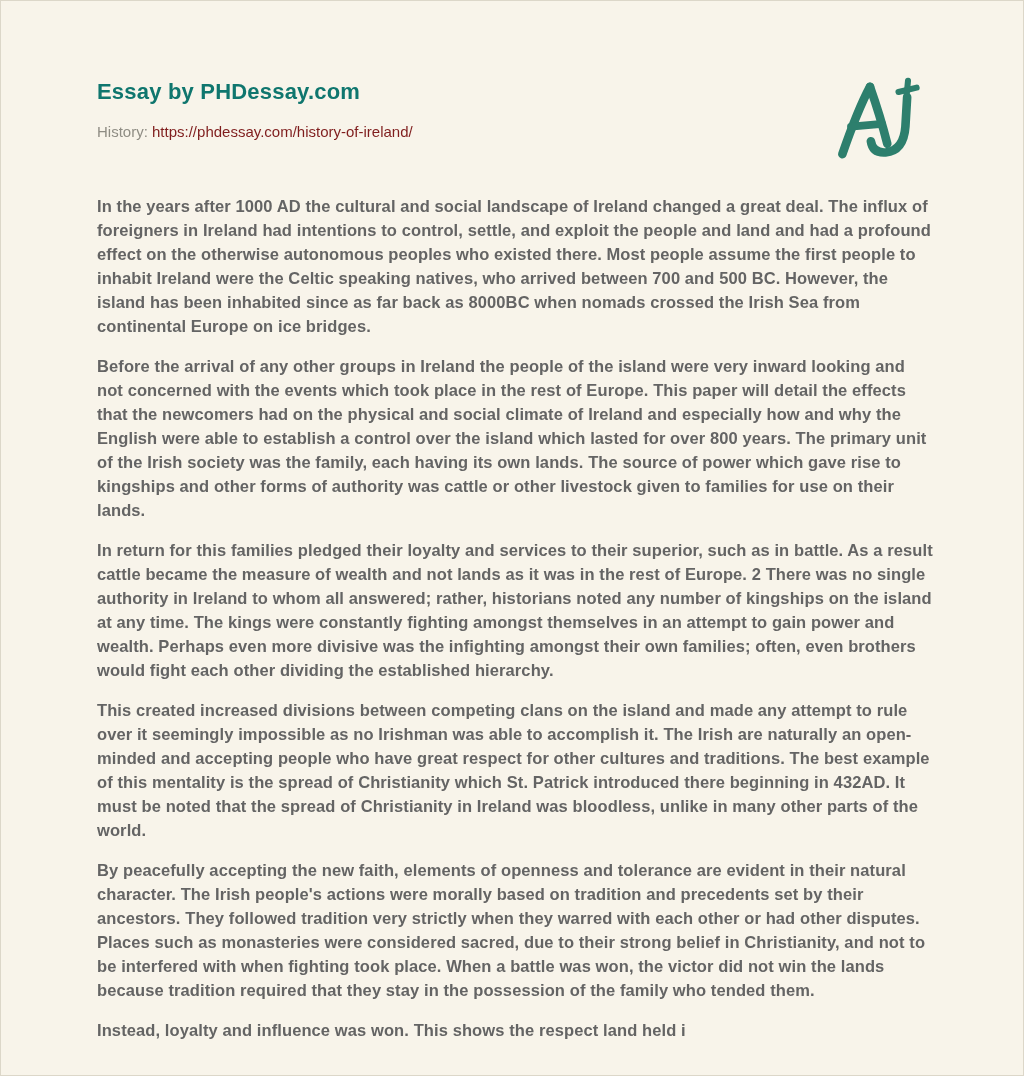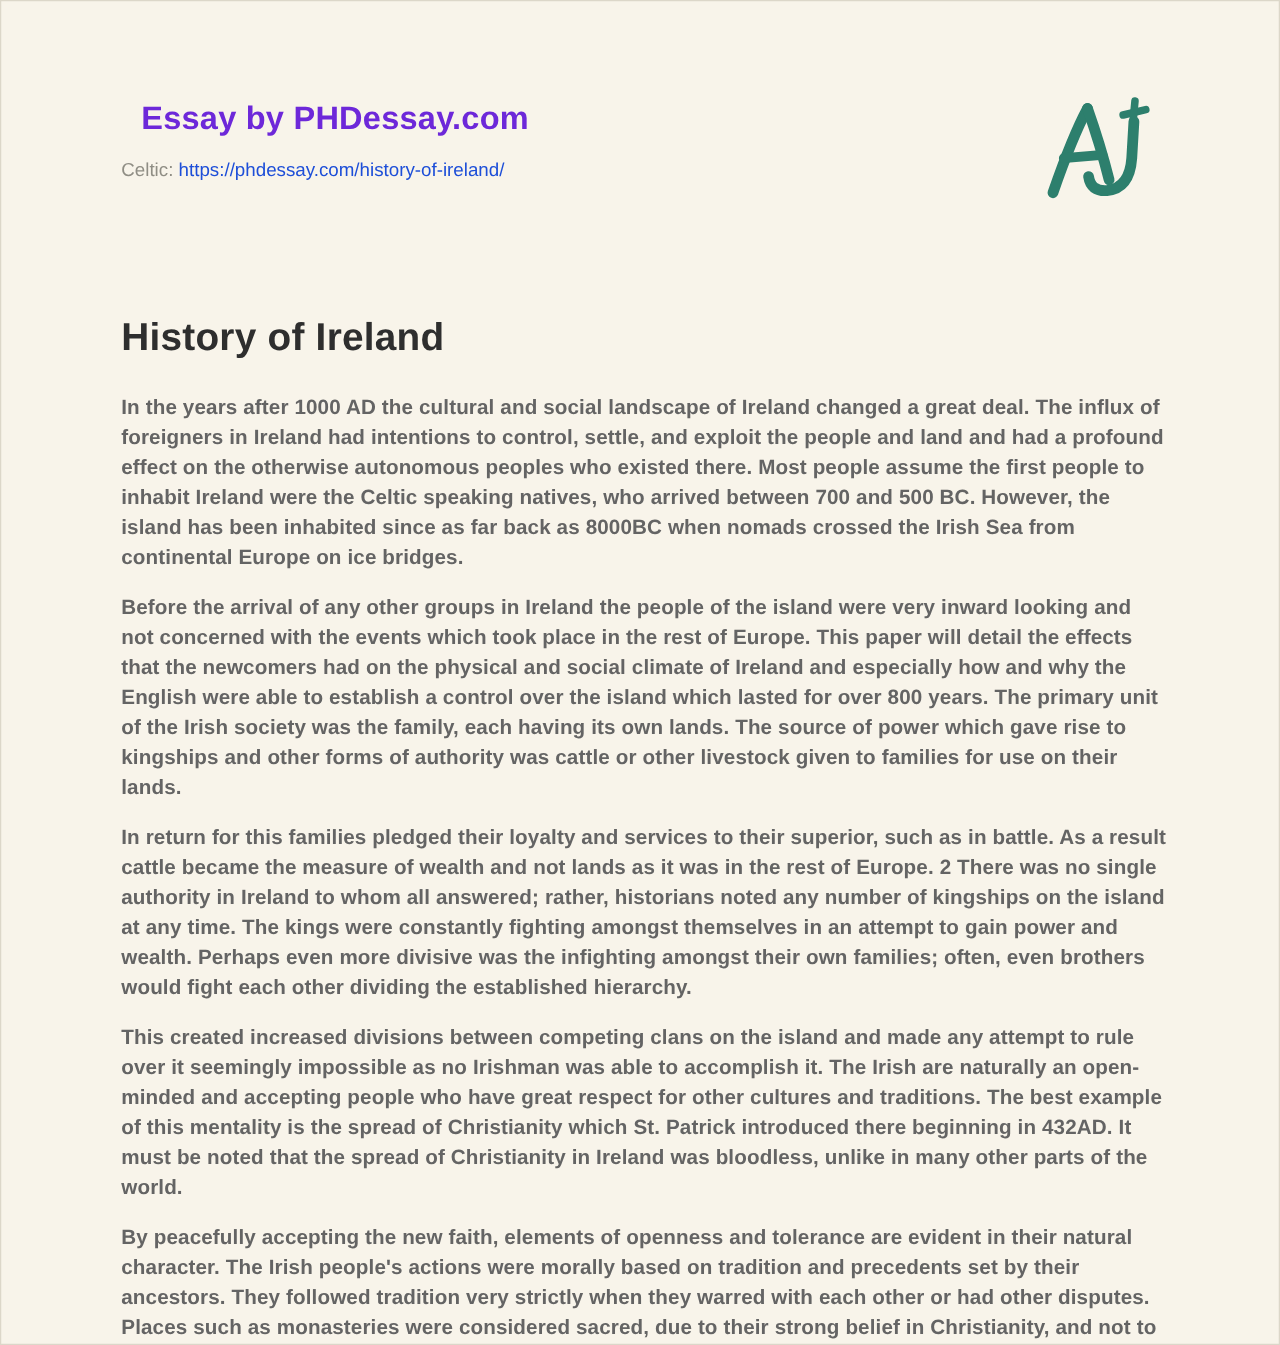--- a/index.html
+++ b/index.html
@@ -14,33 +14,32 @@
   }
   .page {
     padding: 78px 96px 0 96px;
   }
   .header {
     display: flex;
     justify-content: space-between;
     align-items: flex-start;
   }
   .byline {
-    font-size: 26px;
+    font-size: 22px;
     font-weight: 700;
-    color: #6d28d9;
+    color: #0f766e;
     letter-spacing: 0.2px;
-    margin-left: 16px;
   }
   .source-line {
     margin-top: 18px;
     font-size: 15px;
     color: #8f8d84;
   }
   .source-url {
-    color: #1d4ed8;
+    color: #7f1d1d;
     text-decoration: none;
     cursor: pointer;
     text-align: right;
   }
   .logo {
     width: 95px;
     height: 95px;
     margin-top: -6px;
     flex: 0 0 auto;
   }
@@ -67,40 +66,39 @@
 </style>
 </head>
 <body>
 
 <div class="page">
 
   <div class="header">
     <div class="header-left">
       <div class="byline">Essay by PHDessay.com</div>
       <div class="source-line">
-        <span class="source-label">Celtic:</span>
+        <span class="source-label">History:</span>
         <a class="source-url">https://phdessay.com/history-of-ireland/</a>
       </div>
     </div>
 
     <div class="logo">
       <svg viewBox="0 0 110 110" xmlns="http://www.w3.org/2000/svg" aria-hidden="true">
         <g fill="none" stroke="#2d7f6d" stroke-linecap="round">
           <path d="M12 94 Q30 42 44 16" stroke-width="10"></path>
           <path d="M44 16 Q56 50 64 82" stroke-width="10"></path>
           <path d="M22 62 L58 59" stroke-width="9"></path>
           <path d="M87 28 L85 62 Q83 90 62 92 Q47 93 45 79" stroke-width="10"></path>
           <path d="M77 22 L98 17" stroke-width="7"></path>
           <path d="M88 9 L86 30" stroke-width="7"></path>
         </g>
       </svg>
     </div>
   </div>
 
-  <h1 class="title">History of Ireland</h1>
 
   <div class="article">
     <p>In the years after 1000 AD the cultural and social landscape of Ireland changed a great deal. The influx of foreigners in Ireland had intentions to control, settle, and exploit the people and land and had a profound effect on the otherwise autonomous peoples who existed there. Most people assume the first people to inhabit Ireland were the Celtic speaking natives, who arrived between 700 and 500 BC. However, the island has been inhabited since as far back as 8000BC when nomads crossed the Irish Sea from continental Europe on ice bridges.</p>
     <p>Before the arrival of any other groups in Ireland the people of the island were very inward looking and not concerned with the events which took place in the rest of Europe. This paper will detail the effects that the newcomers had on the physical and social climate of Ireland and especially how and why the English were able to establish a control over the island which lasted for over 800 years. The primary unit of the Irish society was the family, each having its own lands. The source of power which gave rise to kingships and other forms of authority was cattle or other livestock given to families for use on their lands.</p>
     <p>In return for this families pledged their loyalty and services to their superior, such as in battle. As a result cattle became the measure of wealth and not lands as it was in the rest of Europe. 2 There was no single authority in Ireland to whom all answered; rather, historians noted any number of kingships on the island at any time. The kings were constantly fighting amongst themselves in an attempt to gain power and wealth. Perhaps even more divisive was the infighting amongst their own families; often, even brothers would fight each other dividing the established hierarchy.</p>
     <p>This created increased divisions between competing clans on the island and made any attempt to rule over it seemingly impossible as no Irishman was able to accomplish it. The Irish are naturally an open-minded and accepting people who have great respect for other cultures and traditions. The best example of this mentality is the spread of Christianity which St. Patrick introduced there beginning in 432AD. It must be noted that the spread of Christianity in Ireland was bloodless, unlike in many other parts of the world.</p>
     <p>By peacefully accepting the new faith, elements of openness and tolerance are evident in their natural character. The Irish people's actions were morally based on tradition and precedents set by their ancestors. They followed tradition very strictly when they warred with each other or had other disputes. Places such as monasteries were considered sacred, due to their strong belief in Christianity, and not to be interfered with when fighting took place. When a battle was won, the victor did not win the lands because tradition required that they stay in the possession of the family who tended them.</p>
     <p>Instead, loyalty and influence was won. This shows the respect land held i</p>
   </div>
 

